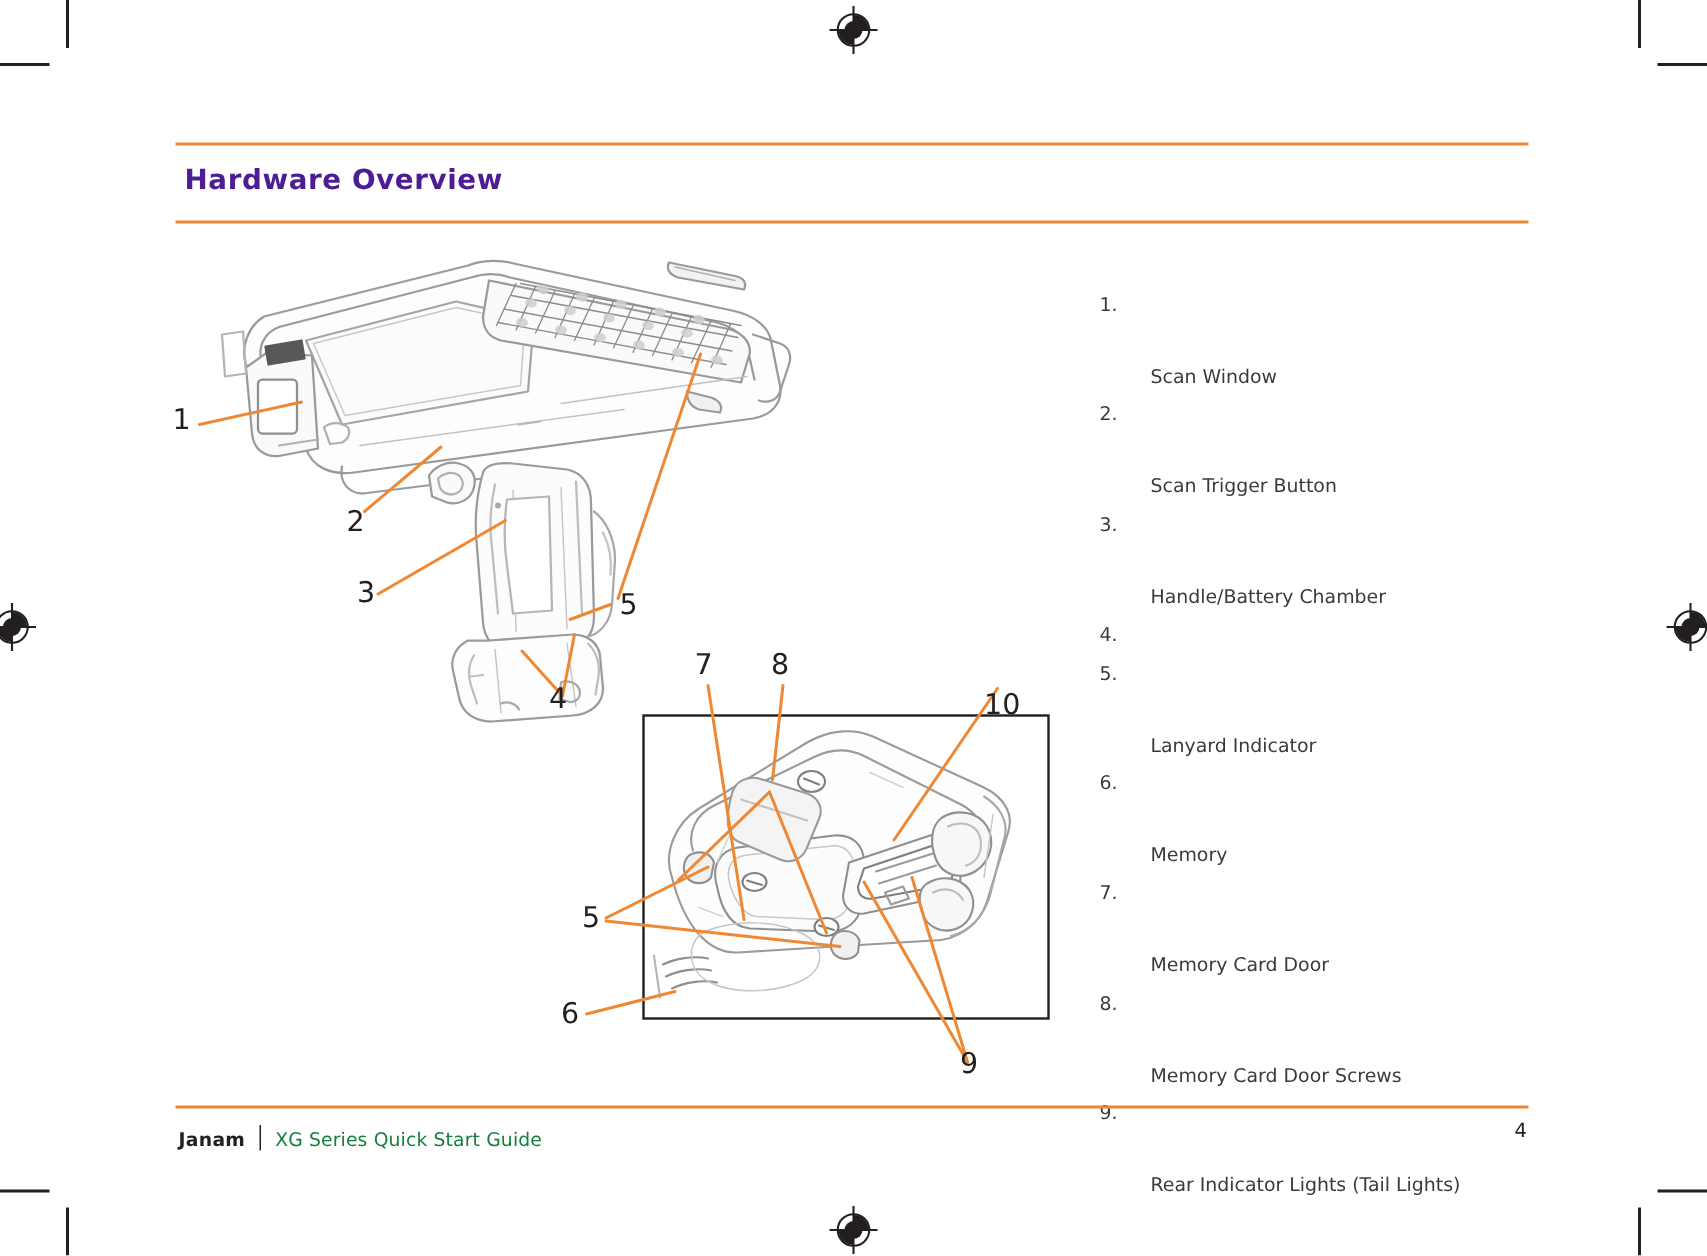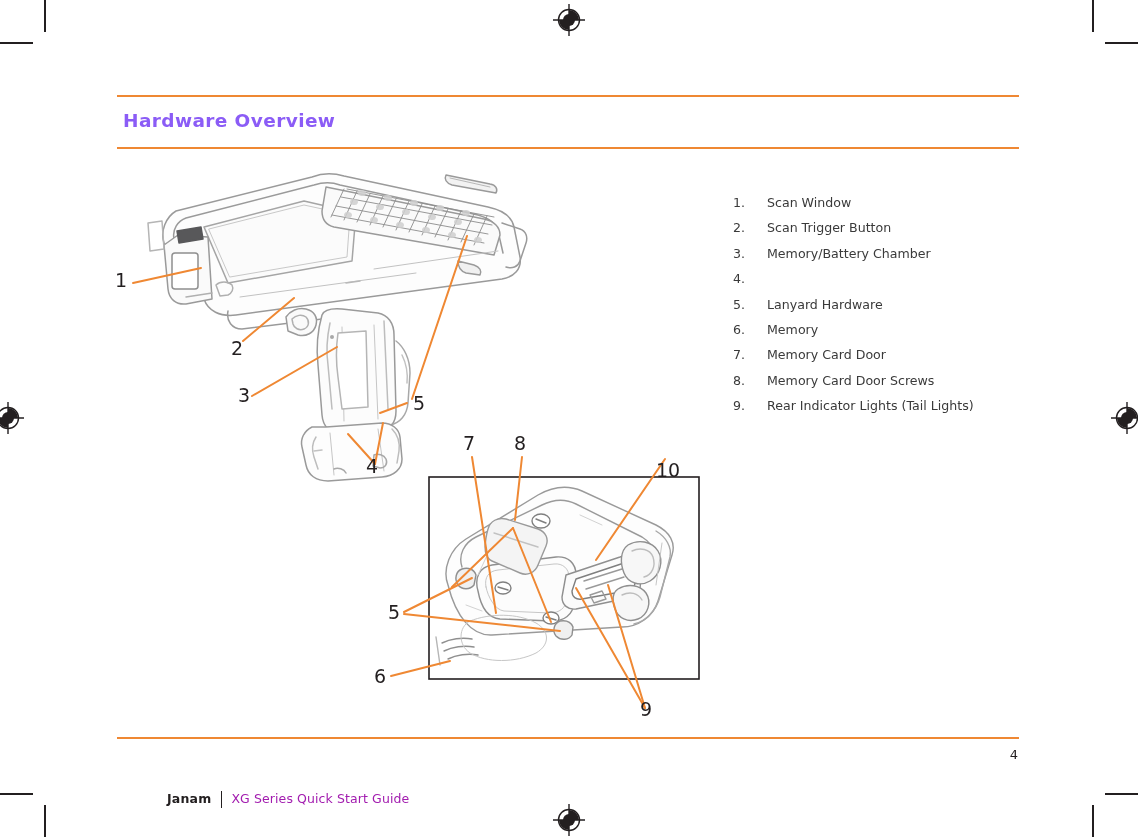--- a/index.html
+++ b/index.html
@@ -38,49 +38,48 @@
   .rule-mid    { top: 147px; }
   .rule-footer { top: 737px; }
 
   .page-title {
     position: absolute;
     left: 123px;
     top: 110px;
     font-size: 18.5px;
     font-weight: bold;
     letter-spacing: 0.4px;
-    color: #8b5cf6;
+    color: #4c1d95;
     white-space: nowrap;
   }
 
   
   .footer {
     position: absolute;
     left: 119px;
-    top: 791px;
+    top: 747px;
     display: flex;
-    align-items: flex-start;
+    align-items: flex-end;
     height: 20px;
-    margin-left: 48px;
   }
   .footer-brand {
     font-size: 12.5px;
     font-weight: bold;
     color: #231f20;
     letter-spacing: 0.2px;
   }
   .footer-divider {
     width: 1px;
     height: 17px;
     background: #231f20;
     margin: 0 9px 0 10px;
   }
   .footer-doc {
     font-size: 12.5px;
-    color: #a21caf;
+    color: #15803d;
     letter-spacing: 0.1px;
   }
   .footer-page {
     position: absolute;
     left: 960px;
     top: 747px;
     width: 58px;
     text-align: right;
     font-size: 13px;
     color: #231f20;
@@ -99,21 +98,21 @@
     margin-bottom: 9px;
     font-size: 12.6px;
     line-height: 16.4px;
     color: #3a3a3a;
   }
   .legend-num {
     width: 34px;
     flex: 0 0 34px;
     color: #3a3a3a;
   }
-  .legend-label { white-space: pre-line; }
+  .legend-label { white-space: pre-line; margin-top: 48px; }
 
   
   .fig-main {
     position: absolute;
     left: 116px;
     top: 165px;
     width: 600px;
     height: 330px;
   }
   .fig-inset {
@@ -420,28 +419,28 @@
     <div class="legend-item">
       <span class="legend-num">1.</span>
       <span class="legend-label">Scan Window</span>
     </div>
     <div class="legend-item">
       <span class="legend-num">2.</span>
       <span class="legend-label">Scan Trigger Button</span>
     </div>
     <div class="legend-item">
       <span class="legend-num">3.</span>
-      <span class="legend-label">Memory/Battery Chamber</span>
+      <span class="legend-label">Handle/Battery Chamber</span>
     </div>
     <div class="legend-item">
       <span class="legend-num">4.</span>
     </div>
     <div class="legend-item">
       <span class="legend-num">5.</span>
-      <span class="legend-label">Lanyard Hardware</span>
+      <span class="legend-label">Lanyard Indicator</span>
     </div>
     <div class="legend-item">
       <span class="legend-num">6.</span>
       <span class="legend-label">Memory</span>
     </div>
     <div class="legend-item">
       <span class="legend-num">7.</span>
       <span class="legend-label">Memory Card Door</span>
     </div>
     <div class="legend-item">

